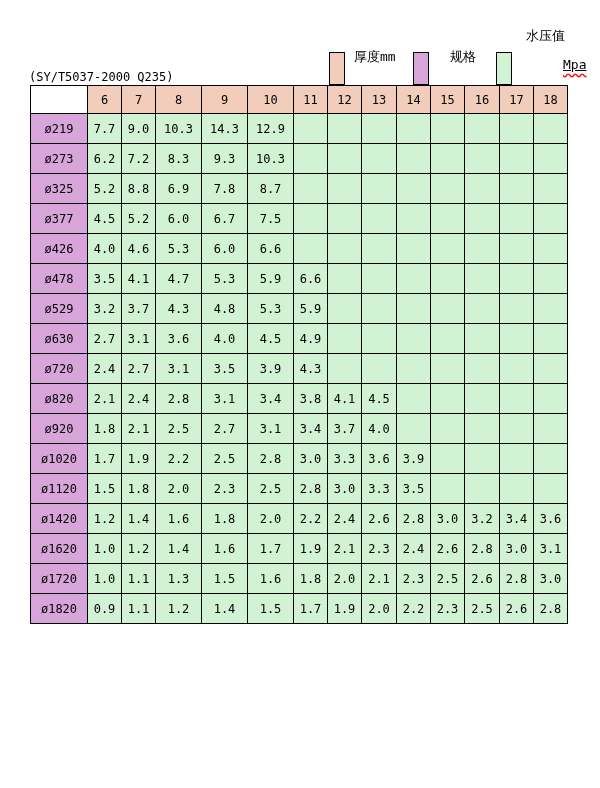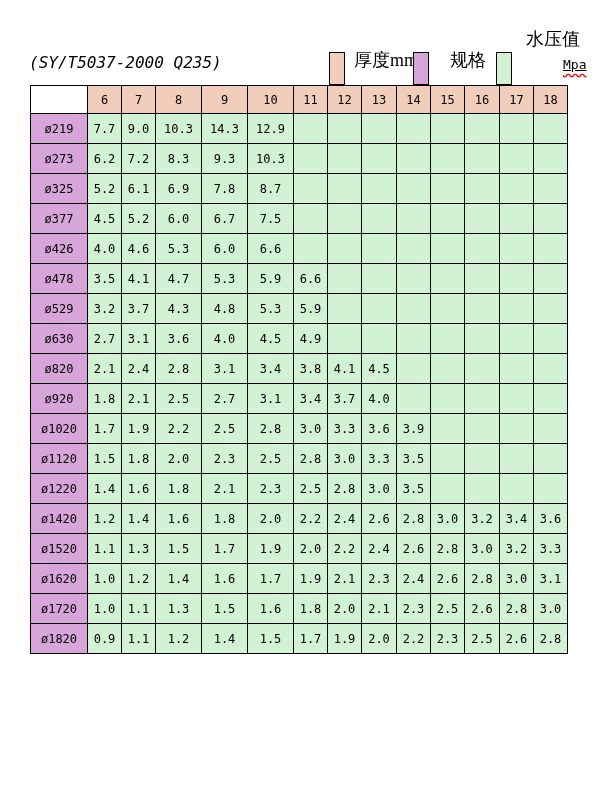--- a/index.html
+++ b/index.html
@@ -5,35 +5,35 @@
   * { box-sizing: border-box; }
   html, body { margin: 0; padding: 0; }
   body {
     width: 600px; height: 788px;
     position: relative;
     background: #ffffff;
     color: #000;
     font-family: "DejaVu Sans Mono", "Liberation Mono", monospace;
   }
   .title {
-    position: absolute; left: 29px; top: 53px;
-    font-size: 16px; white-space: pre; font-style: italic;
+    position: absolute; left: 29px; top: 70px;
+    font-size: 12px; white-space: pre;
   }
   .swatch {
     position: absolute; top: 52px;
     width: 16px; height: 33px;
     border: 1px solid #000;
   }
   #sw-thickness { left: 329px; background: var(--c-thickness); }
   #sw-spec      { left: 413px; background: var(--c-spec); }
   #sw-pressure  { left: 496px; background: var(--c-pressure); }
   .legend-label {
     position: absolute;
-    font-size: 18px;
-    font-family: Liberation Serif, serif;
+    font-size: 13px;
+    font-family: Liberation Mono, monospace;
     white-space: nowrap;
   }
   #lbl-thickness { left: 354px; top: 48px; text-align: right; }
   #lbl-spec      { left: 450px; top: 48px; text-align: center; }
   #lbl-pressure  { left: 526px; top: 27px; }
   #lbl-mpa {
     position: absolute; left: 537px; top: 57px;
     font-size: 13px;
     font-family: "DejaVu Sans Mono", "Liberation Mono", monospace;
     text-decoration: underline;
@@ -145,21 +145,21 @@
         <td></td>
         <td></td>
         <td></td>
         <td></td>
         <td></td>
         <td></td>
       </tr>
       <tr>
         <th>ø325</th>
         <td>5.2</td>
-        <td>6.1</td>
+        <td>8.8</td>
         <td>6.9</td>
         <td>7.8</td>
         <td>8.7</td>
         <td></td>
         <td></td>
         <td></td>
         <td></td>
         <td></td>
         <td></td>
         <td></td>
@@ -239,20 +239,36 @@
         <td>4.9</td>
         <td></td>
         <td></td>
         <td></td>
         <td></td>
         <td></td>
         <td></td>
         <td></td>
       </tr>
       <tr>
+        <th>ø720</th>
+        <td>2.4</td>
+        <td>2.7</td>
+        <td>3.1</td>
+        <td>3.5</td>
+        <td>3.9</td>
+        <td>4.3</td>
+        <td></td>
+        <td></td>
+        <td></td>
+        <td></td>
+        <td></td>
+        <td></td>
+        <td></td>
+      </tr>
+      <tr>
         <th>ø820</th>
         <td>2.1</td>
         <td>2.4</td>
         <td>2.8</td>
         <td>3.1</td>
         <td>3.4</td>
         <td>3.8</td>
         <td>4.1</td>
         <td>4.5</td>
         <td></td>
@@ -296,36 +312,20 @@
       <tr>
         <th>ø1120</th>
         <td>1.5</td>
         <td>1.8</td>
         <td>2.0</td>
         <td>2.3</td>
         <td>2.5</td>
         <td>2.8</td>
         <td>3.0</td>
         <td>3.3</td>
-        <td>3.5</td>
-        <td></td>
-        <td></td>
-        <td></td>
-        <td></td>
-      </tr>
-      <tr>
-        <th>ø1220</th>
-        <td>1.4</td>
-        <td>1.6</td>
-        <td>1.8</td>
-        <td>2.1</td>
-        <td>2.3</td>
-        <td>2.5</td>
-        <td>2.8</td>
-        <td>3.0</td>
         <td>3.5</td>
         <td></td>
         <td></td>
         <td></td>
         <td></td>
       </tr>
       <tr>
         <th>ø1420</th>
         <td>1.2</td>
         <td>1.4</td>
@@ -333,36 +333,20 @@
         <td>1.8</td>
         <td>2.0</td>
         <td>2.2</td>
         <td>2.4</td>
         <td>2.6</td>
         <td>2.8</td>
         <td>3.0</td>
         <td>3.2</td>
         <td>3.4</td>
         <td>3.6</td>
-      </tr>
-      <tr>
-        <th>ø1520</th>
-        <td>1.1</td>
-        <td>1.3</td>
-        <td>1.5</td>
-        <td>1.7</td>
-        <td>1.9</td>
-        <td>2.0</td>
-        <td>2.2</td>
-        <td>2.4</td>
-        <td>2.6</td>
-        <td>2.8</td>
-        <td>3.0</td>
-        <td>3.2</td>
-        <td>3.3</td>
       </tr>
       <tr>
         <th>ø1620</th>
         <td>1.0</td>
         <td>1.2</td>
         <td>1.4</td>
         <td>1.6</td>
         <td>1.7</td>
         <td>1.9</td>
         <td>2.1</td>

